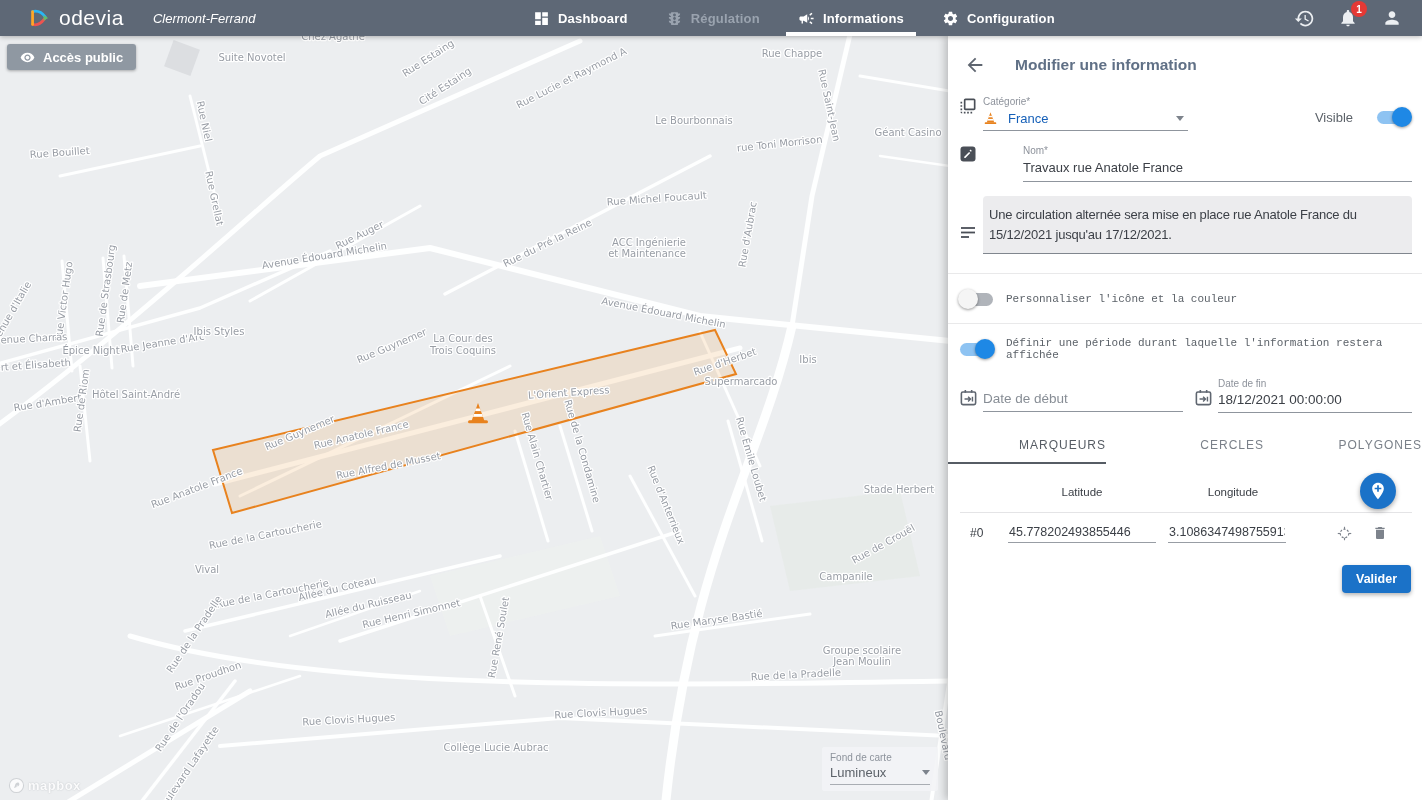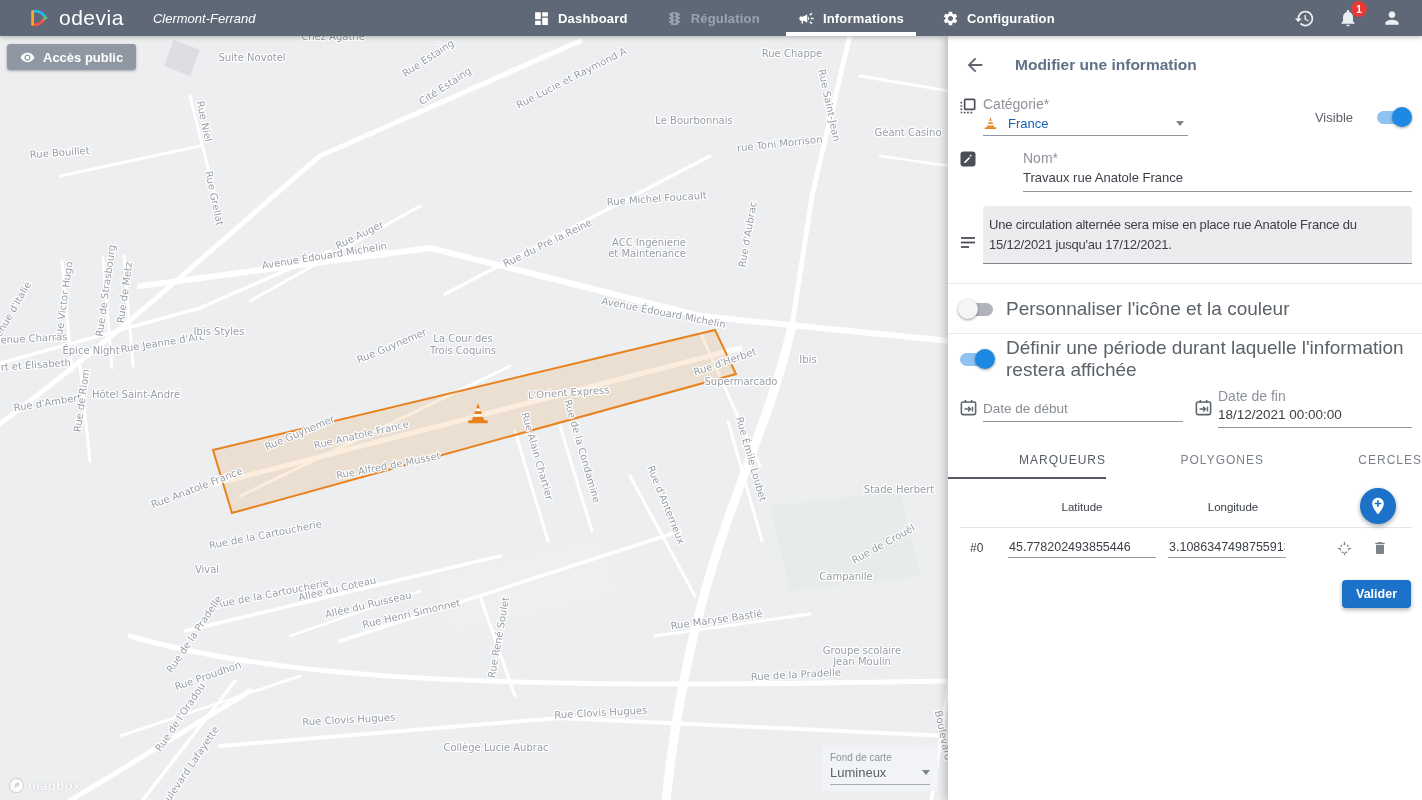--- a/index.html
+++ b/index.html
@@ -48,21 +48,21 @@
   
   .panel { position:absolute; left:948px; top:36px; width:474px; height:764px; background:#fff;
            box-shadow:-3px 0 8px rgba(0,0,0,.22); }
   .panel-header { display:flex; align-items:center; padding:16px 16px 0 14px; }
   .back-btn { width:26px; height:26px; border:none; background:transparent; cursor:pointer; display:flex; align-items:center; justify-content:center; }
   .panel-title { font-size:15.5px; color:#607086; margin-left:27px; }
 
   .form-row { display:flex; align-items:flex-start; padding:0 10px; }
   .row-icon { width:20px; margin-right:5px; flex:none; display:flex; justify-content:center; }
   .field { position:relative; }
-  .field-label { font-size:14px; color:#8d929b; }
+  .field-label { font-size:10px; color:#8d929b; }
 
   .cat-row { margin-top:18px; }
   .cat-field { width:205px; cursor:pointer; }
   .cat-value-row { display:flex; align-items:center; height:24px; border-bottom:1px solid #8f959d; }
   .cat-value { font-size:13px; color:#1660b8; margin-left:10px; }
   .cat-caret { margin-left:auto; margin-right:4px; }
   .visible-group { margin-left:auto; display:flex; align-items:center; gap:24px; padding-top:14px; padding-right:2px; }
   .visible-label { font-size:13px; color:#5c6269; }
 
   .switch { position:relative; width:33px; height:13px; border-radius:7px; background:#b0b4ba; cursor:pointer; flex:none; }
@@ -76,21 +76,21 @@
   .nom-value { font-size:13px; color:#3c4047; padding:4px 0 6px 0; border-bottom:1px solid #8f959d; }
 
   .desc-row { margin-top:14px; }
   .desc-box { flex:1; background:#ececee; border-radius:4px 4px 0 0; border-bottom:1px solid #80868e;
               padding:6px 6px 8px 6px; }
   .desc-text { font-size:13px; letter-spacing:-.2px; color:#3c4047; line-height:20px; margin-top:3px; }
 
   .hr { border-top:1px solid #e9e9ea; margin-top:19px; }
   .toggle-row { display:flex; align-items:center; gap:13px; padding:0 10px; height:26px; margin-top:12px; }
   .toggle-row .switch { margin-left:2px; }
-  .toggle-label { font-size:19px; color:#5c6269; }
+  .toggle-label { font-size:11px; color:#5c6269;font-family:Liberation Mono, monospace; }
   .hr2 { border-top:1px solid #e9e9ea; margin-top:11px; }
 
   .dates-row { margin-top:16px; }
   .date-icon { margin-top:10px; }
   .date-field-start { width:200px; padding-top:10px; }
   .date-field-end { flex:1; }
   .date-input { width:100%; border:none; outline:none; background:transparent; font-size:13.5px; color:#3c4047;
                 border-bottom:1px solid #8f959d; padding:3px 0 5px 0; font-family:"Liberation Sans",sans-serif; }
   .date-input::placeholder { color:#878d95; }
   .gap-mid { width:10px; flex:none; }
@@ -448,22 +448,22 @@
           </svg>
       </span>
       <div class="field date-field-end">
         <div class="field-label">Date de fin</div>
         <input class="date-input" value="18/12/2021 00:00:00" style="">
       </div>
     </div>
 
     <div class="ptabs">
       <div class="ptab active">MARQUEURS</div>
+      <div class="ptab">CERCLES</div>
       <div class="ptab">POLYGONES</div>
-      <div class="ptab">CERCLES</div>
     </div>
 
     <div class="table-head">
       <span class="col-head lat">Latitude</span>
       <span class="col-head lng">Longitude</span>
       <button class="fab">
         <svg width="20" height="20" viewBox="0 0 24 24" fill="#fff">
             <path d="M12 2C8.14 2 5 5.14 5 9c0 5.25 7 13 7 13s7-7.75 7-13c0-3.86-3.14-7-7-7zm4 8h-3v3h-2v-3H8V8h3V5h2v3h3v2z"></path>
           </svg>
       </button>

